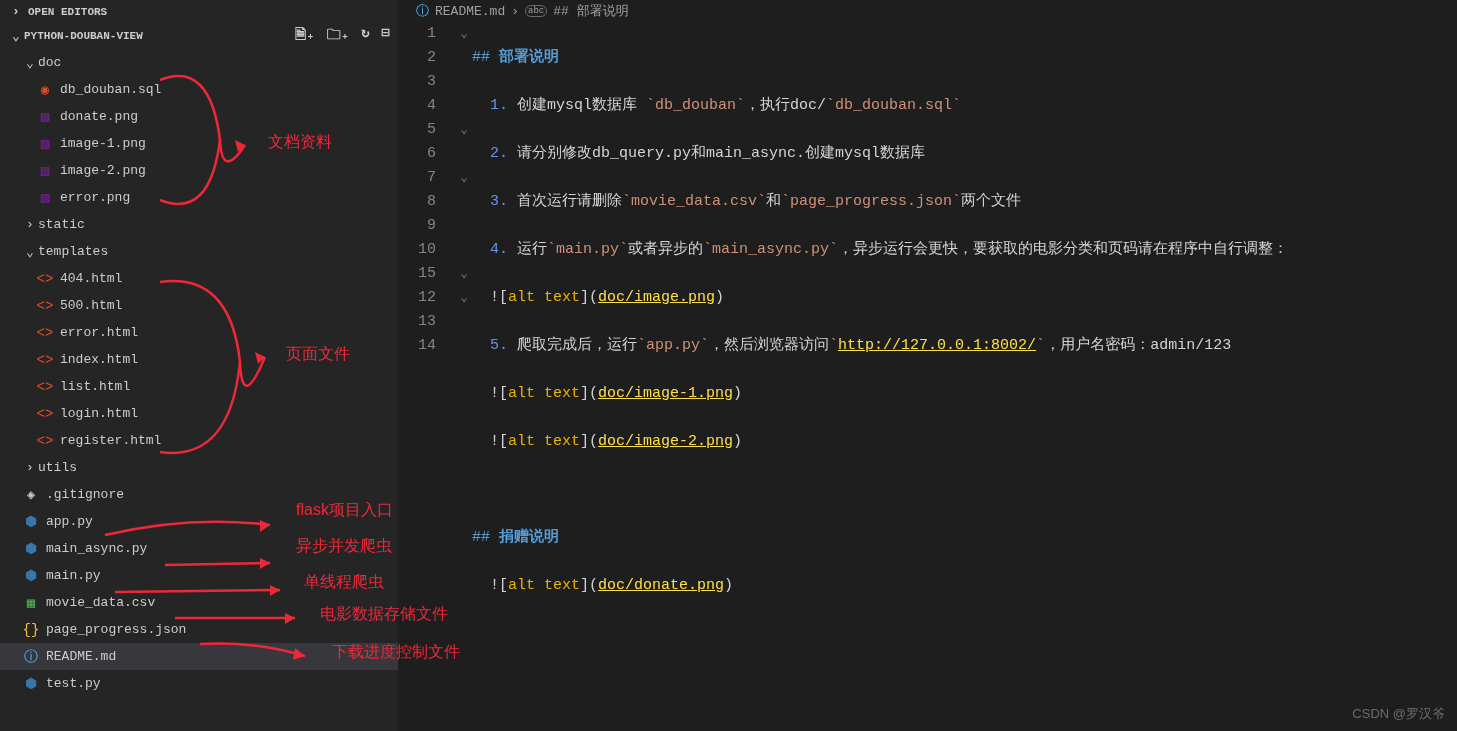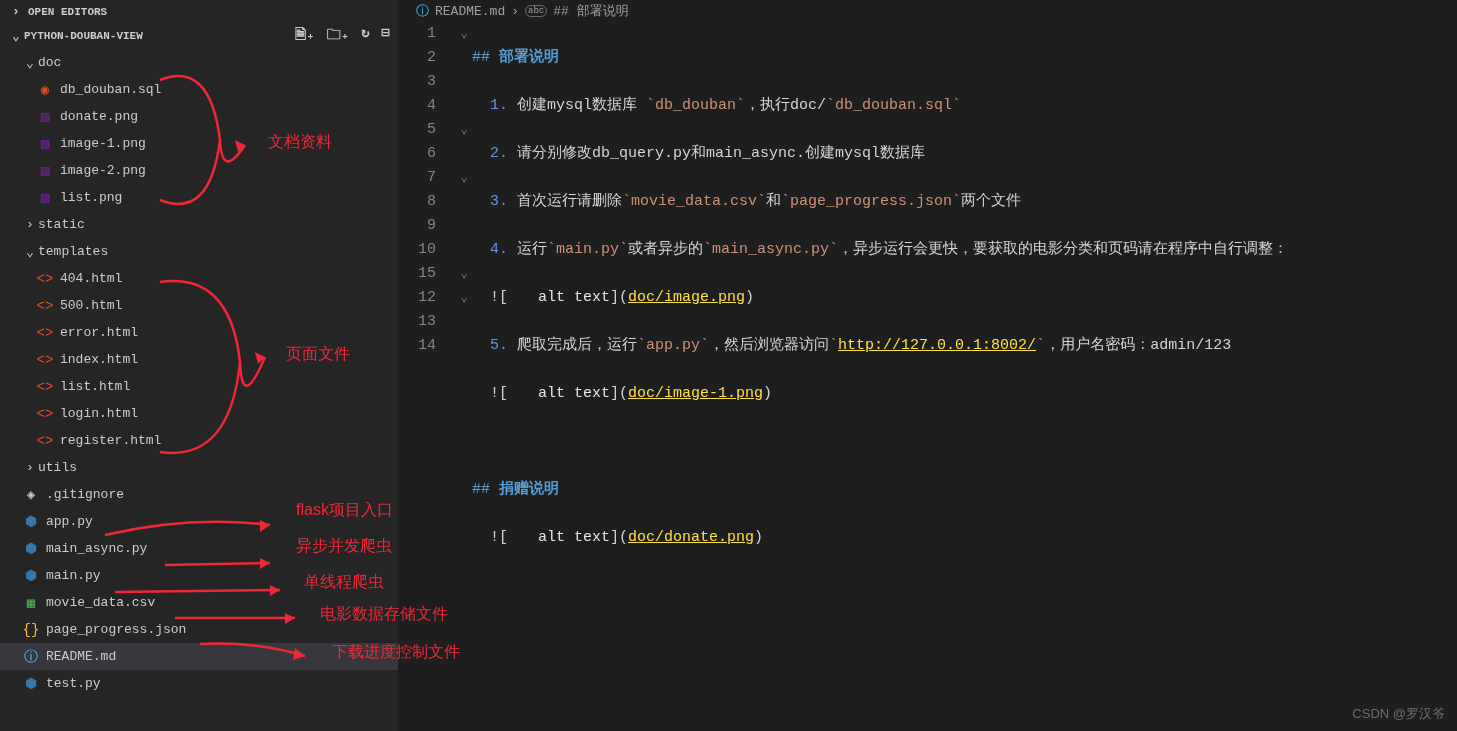--- a/index.html
+++ b/index.html
@@ -110,21 +110,21 @@
   flex: 1;
   white-space: pre;
 }
 .code .row { height: 24px; }
 .h2 { color: #569cd6; font-weight: bold; }
 .hh { color: #569cd6; }
 .num { color: #6796e6; }
 .str { color: #ce9178; }
 .link { color: #fde047; text-decoration: underline; }
 .txt { color: #d4d4d4; }
-.alt { color: #e5e5e5; margin-left: 30px; }
+.alt { color: #eab308; }
 .br { color: #d4d4d4; }
 .annotation {
   position: absolute;
   color: #ed2939;
   font-size: 16px;
   font-family: 'Microsoft YaHei', sans-serif;
   pointer-events: none;
   z-index: 100;
   margin-left: 20px;
 }
@@ -174,21 +174,21 @@
       <div class="tree-item" style="padding-left: 36px;">
         <span class="file-icon icon-img">▧</span>
         <span>image-1.png</span>
       </div>
       <div class="tree-item" style="padding-left: 36px;">
         <span class="file-icon icon-img">▧</span>
         <span>image-2.png</span>
       </div>
       <div class="tree-item" style="padding-left: 36px;">
         <span class="file-icon icon-img">▧</span>
-        <span>list.png</span>
+        <span>error.png</span>
       </div>
       <div class="tree-item" style="padding-left: 22px;">
         <span class="chev">›</span>
         <span>static</span>
       </div>
       <div class="tree-item" style="padding-left: 22px;">
         <span class="chev">⌄</span>
         <span>templates</span>
       </div>
       <div class="tree-item" style="padding-left: 36px;">
@@ -301,20 +301,21 @@
       </div>
     <div class="code">
 <div class="row"><span class="hh">## </span><span class="h2">部署说明</span></div>
 <div class="row">  <span class="num">1. </span><span class="txt">创建mysql数据库 </span><span class="str">`db_douban`</span><span class="txt">，执行doc/</span><span class="str">`db_douban.sql`</span></div>
 <div class="row">  <span class="num">2. </span><span class="txt">请分别修改db_query.py和main_async.创建mysql数据库</span></div>
 <div class="row">  <span class="num">3. </span><span class="txt">首次运行请删除</span><span class="str">`movie_data.csv`</span><span class="txt">和</span><span class="str">`page_progress.json`</span><span class="txt">两个文件</span></div>
 <div class="row">  <span class="num">4. </span><span class="txt">运行</span><span class="str">`main.py`</span><span class="txt">或者异步的</span><span class="str">`main_async.py`</span><span class="txt">，异步运行会更快，要获取的电影分类和页码请在程序中自行调整：</span></div>
 <div class="row">  <span class="br">![</span><span class="alt">alt text</span><span class="br">](</span><span class="link">doc/image.png</span><span class="br">)</span></div>
 <div class="row">  <span class="num">5. </span><span class="txt">爬取完成后，运行</span><span class="str">`app.py`</span><span class="txt">，然后浏览器访问</span><span class="str">`</span><span class="link">http://127.0.0.1:8002/</span><span class="str">`</span><span class="txt">，用户名密码：admin/123</span></div>
 <div class="row">  <span class="br">![</span><span class="alt">alt text</span><span class="br">](</span><span class="link">doc/image-1.png</span><span class="br">)</span></div>
+<div class="row">  <span class="br">![</span><span class="alt">alt text</span><span class="br">](</span><span class="link">doc/image-2.png</span><span class="br">)</span></div>
 <div class="row"></div>
 <div class="row"><span class="hh">## </span><span class="h2">捐赠说明</span></div>
 <div class="row">  <span class="br">![</span><span class="alt">alt text</span><span class="br">](</span><span class="link">doc/donate.png</span><span class="br">)</span></div>
 <div class="row"></div>
     </div>
   </div>
 
 </div>
 
 <div class="annotation" style="top:132px;left:248px">文档资料</div>

